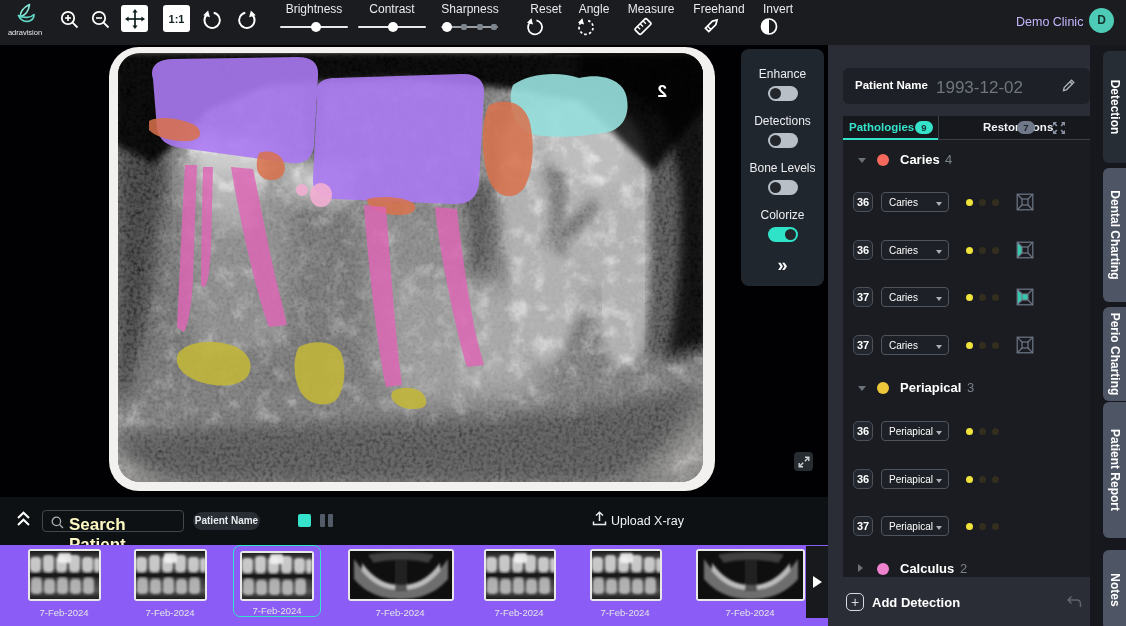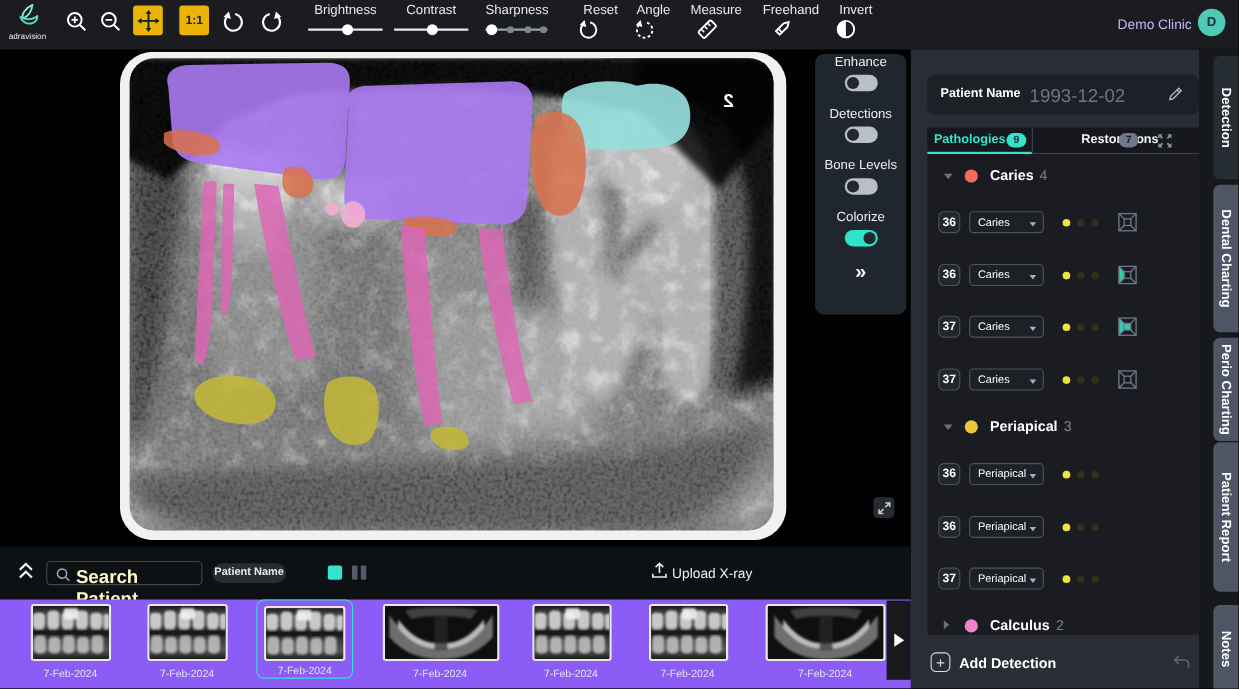--- a/index.html
+++ b/index.html
@@ -4,21 +4,21 @@
 <style>
   * { margin:0; padding:0; box-sizing:border-box; }
   html,body { width:1126px; height:626px; overflow:hidden; background:#000; }
   body { font-family:"Liberation Sans", sans-serif; position:relative; }
   .abs { position:absolute; }
 
   
   #topbar { left:0; top:0; width:1126px; height:45px; background:#1b1c1f; z-index:30; }
   .tlabel { position:absolute; top:2px; font-size:12px; color:#e8eaee; white-space:nowrap; transform:translateX(-50%); }
   .ticon { position:absolute; top:16px; transform:translateX(-50%); }
-  .tealbtn { position:absolute; width:27px; height:27px; background:#eab308; border-radius:3px; top:5px; display:flex; align-items:center; justify-content:center; }
+  .tealbtn { position:absolute; width:27px; height:27px; background:#ffffff; border-radius:3px; top:5px; display:flex; align-items:center; justify-content:center; }
   .slider { position:absolute; top:26px; width:68px; height:2px; background:#e6e8ea; border-radius:1px; }
   .knob { position:absolute; top:-4px; width:10px; height:10px; background:#fff; border-radius:50%; }
   .sdot { position:absolute; top:-2px; width:6px; height:6px; background:#7e858d; border-radius:2px; }
 
   
   #canvas { left:0; top:45px; width:828px; height:452px; background:#010103; overflow:hidden; }
 
   
   #ctrlpanel { left:741px; top:4px; width:83px; height:237px; background:#20262d; border-radius:8px; text-align:center; }
   .clabel { font-size:12px; color:#eceef1; }
@@ -295,21 +295,21 @@
       <g fill="#c2b739" opacity="0.88">
         <path d="M70 305 C80 294 104 292 122 298 C140 304 146 318 138 330 C128 342 100 340 84 332 C70 325 64 315 70 305 Z"></path>
         <path d="M190 300 C204 292 226 294 232 306 C238 320 236 344 226 354 C214 362 196 356 190 342 C184 328 184 310 190 300 Z"></path>
         <path d="M284 344 C294 338 312 340 316 350 C320 360 314 362 302 362 C290 362 278 352 284 344 Z"></path>
       </g>
       <text x="-558" y="50" font-family="Liberation Sans, sans-serif" font-size="17" font-weight="bold" fill="#fff" transform="scale(-1,1)">2</text>
     </g>
   </svg>
   </div>
   <div id="ctrlpanel" class="abs">
-    <div class="clabel" style="">Enhance</div>
+    <div class="clabel" style="margin-top:18px;">Enhance</div>
     <div class="toggle off">
         <div class="tknob"></div>
       </div>
     <div class="clabel" style="margin-top:13px;">Detections</div>
     <div class="toggle off">
         <div class="tknob"></div>
       </div>
     <div class="clabel" style="margin-top:13px;">Bone Levels</div>
     <div class="toggle off">
         <div class="tknob"></div>

